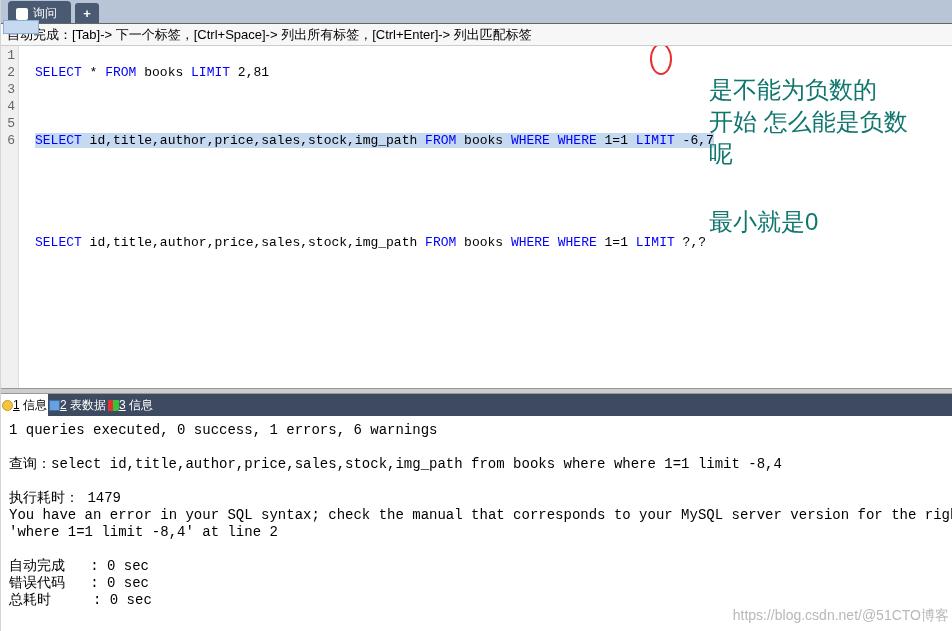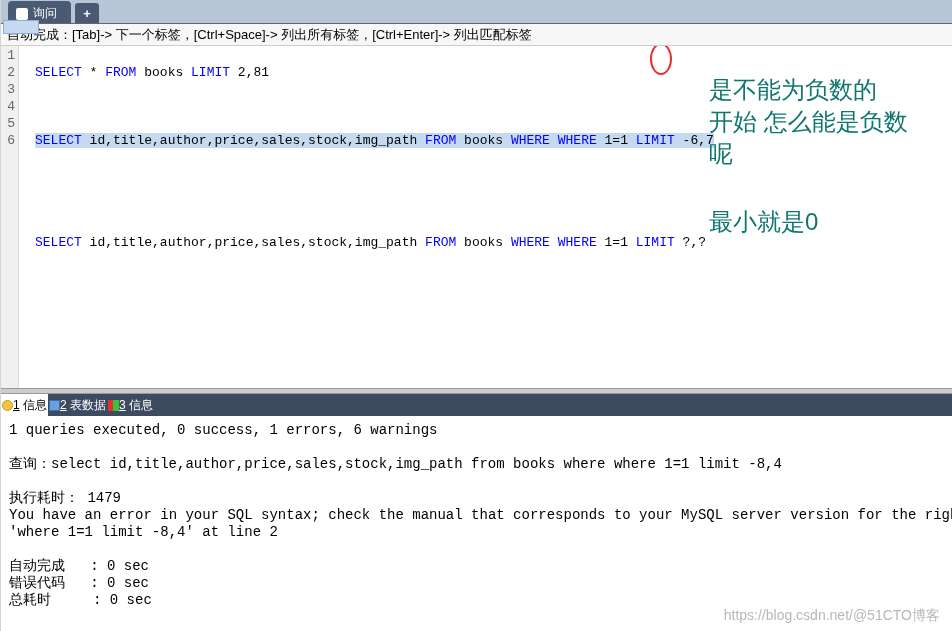--- a/index.html
+++ b/index.html
@@ -25,21 +25,21 @@
     .ellipse { position: absolute; border: 2px solid #e63030; border-radius: 50%; width: 22px; height: 32px; top: -3px; left: 631px; }
     .splitter { height: 6px; background: #ccc; border-top: 1px solid #999; border-bottom: 1px solid #999; }
     .result-tabs { height: 22px; background: #3d4a5f; display: flex; align-items: center; color: #fff; font-size: 12px; }
     .rtab { padding: 3px 1px; display: flex; align-items: center; cursor: pointer; }
     .rtab.active { background: #fff; color: #000; }
     .rtab .ric { width: 11px; height: 11px; display: inline-block; }
     .ric-warn { background: #f5c542; border: 1px solid #c49a20; border-radius: 50%; }
     .ric-grid { background: linear-gradient(#6aa0dd,#6aa0dd); border: 1px solid #3a6db0; }
     .ric-flag { background: linear-gradient(to right, #e63030 50%, #3ac03a 50%); }
     .output { flex: 0 0 215px; padding: 6px 8px; font-family: "Courier New", monospace; font-size: 14px; line-height: 17px; background: #fff; color: #000; overflow: hidden; white-space: pre; }
-    .watermark { position: absolute; bottom: 6px; right: 12px; color: #b8b8b8; font-size: 14px; font-family: "Microsoft YaHei", sans-serif; }
+    .watermark { position: absolute; bottom: 6px; right: 3px; color: #b8b8b8; font-size: 14px; font-family: "Microsoft YaHei", sans-serif; }
   </style>
 </head>
 <body>
 
 <div class="container">
   <div class="left-gutter">
     <div class="left-sel"></div>
   </div>
   <div class="main">
 

